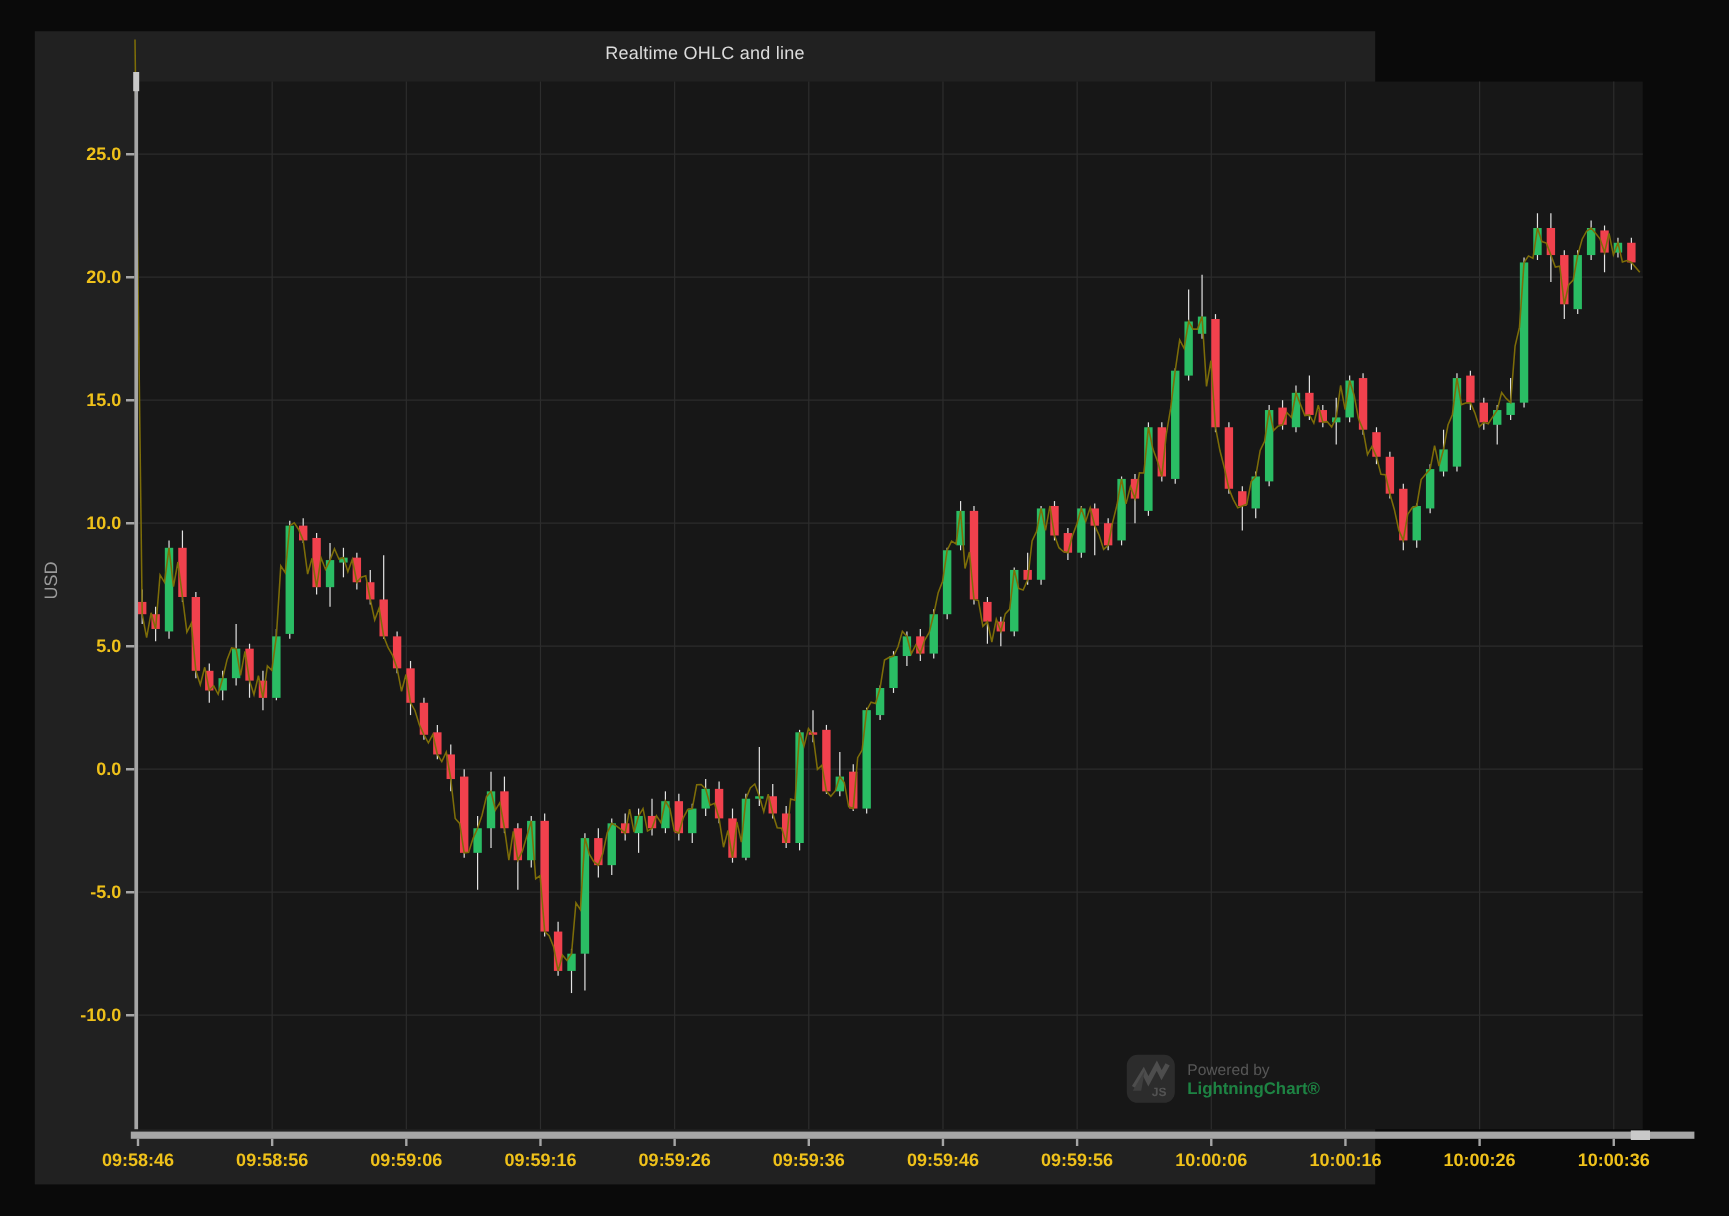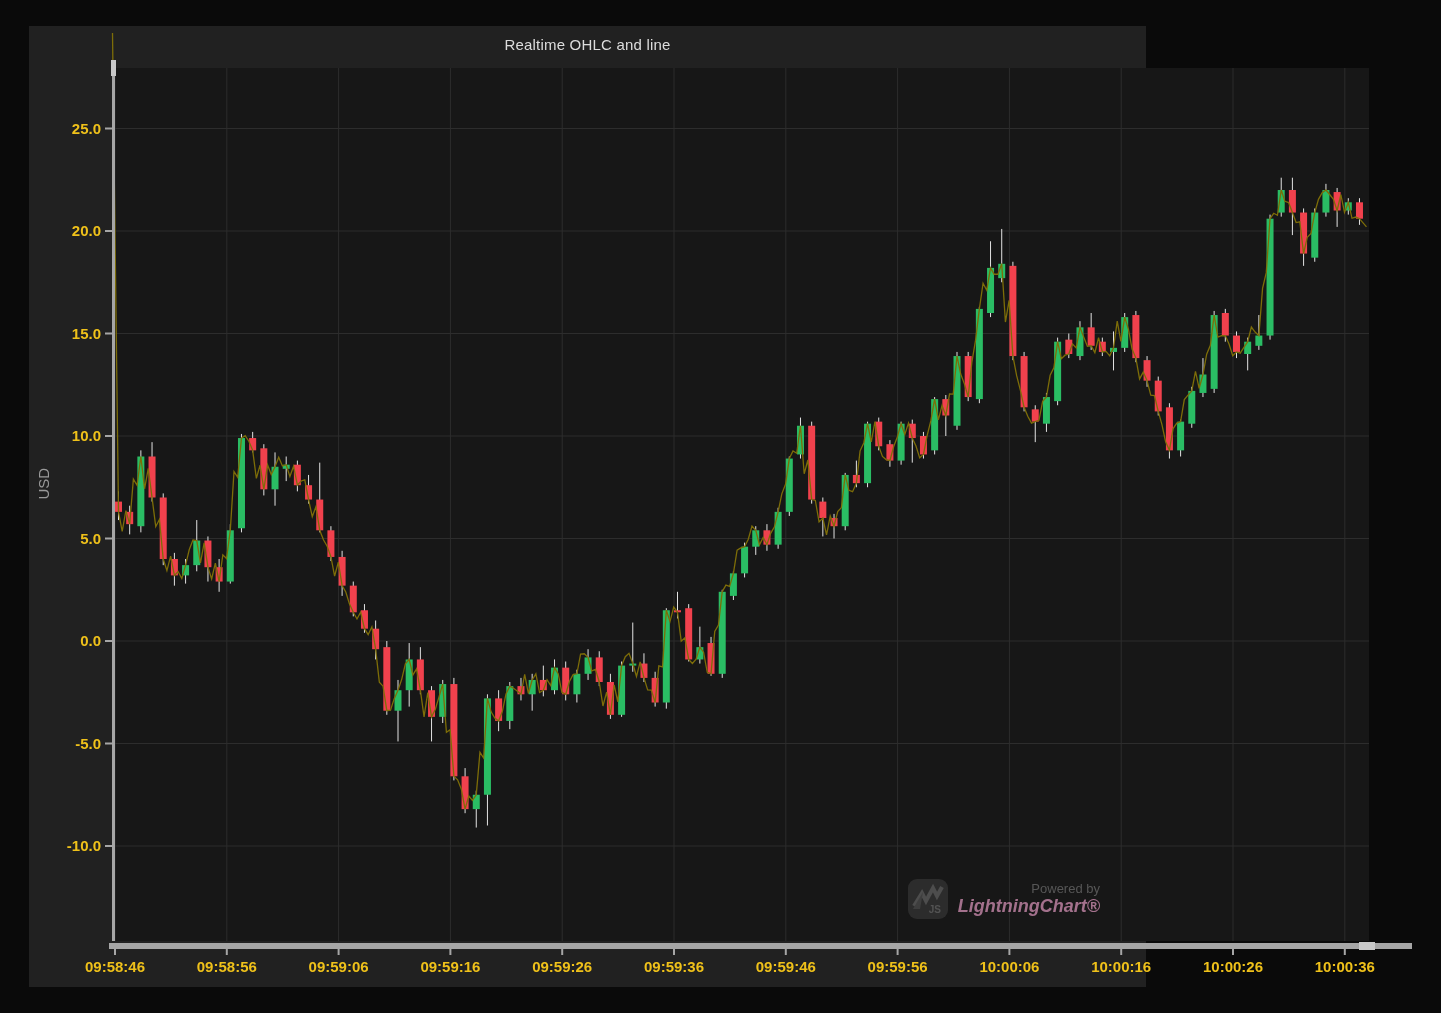--- a/index.html
+++ b/index.html
@@ -4,23 +4,23 @@
 <style>
   html,body{margin:0;padding:0;background:#0a0a0a;width:1441px;height:1013px;overflow:hidden;
             font-family:"Liberation Sans",sans-serif;}
   #chart-panel{position:absolute;left:29px;top:26px;width:1117px;height:961px;background:#212121;}
   #chart-title{position:absolute;left:0;top:10px;width:100%;text-align:center;
                color:#dcdcdc;font-size:15px;letter-spacing:.2px;}
   #ylabel{position:absolute;left:4px;top:455px;width:20px;color:#9a9a9a;font-size:15px;
           transform:rotate(-90deg);transform-origin:center;white-space:nowrap;}
   svg{position:absolute;left:0;top:0;}
   .watermark{position:absolute;right:46px;bottom:68px;display:flex;align-items:center;opacity:.62;}
-  .wm-text{text-align:right;margin-left:10px;color:#8a8a8a;}
+  .wm-text{text-align:left;margin-left:10px;color:#8a8a8a;}
   .wm-line1{font-size:13px;color:#7d7d7d;}
-  .wm-line2{font-size:18px;font-weight:bold;font-style:italic;color:#f9a8d4;}
+  .wm-line2{font-size:14px;font-weight:bold;color:#22c55e;}
   .wm-logo{width:40px;height:40px;background:#3a3a3a;border-radius:9px;position:relative;text-align:right;}
 </style>
 </head>
 <body>
 
 <div id="chart-panel">
   <div id="chart-title">Realtime OHLC and line</div>
   <div id="ylabel">USD</div>
 
   <svg id="plot" width="1383" height="961" viewBox="0 0 1383 961">

